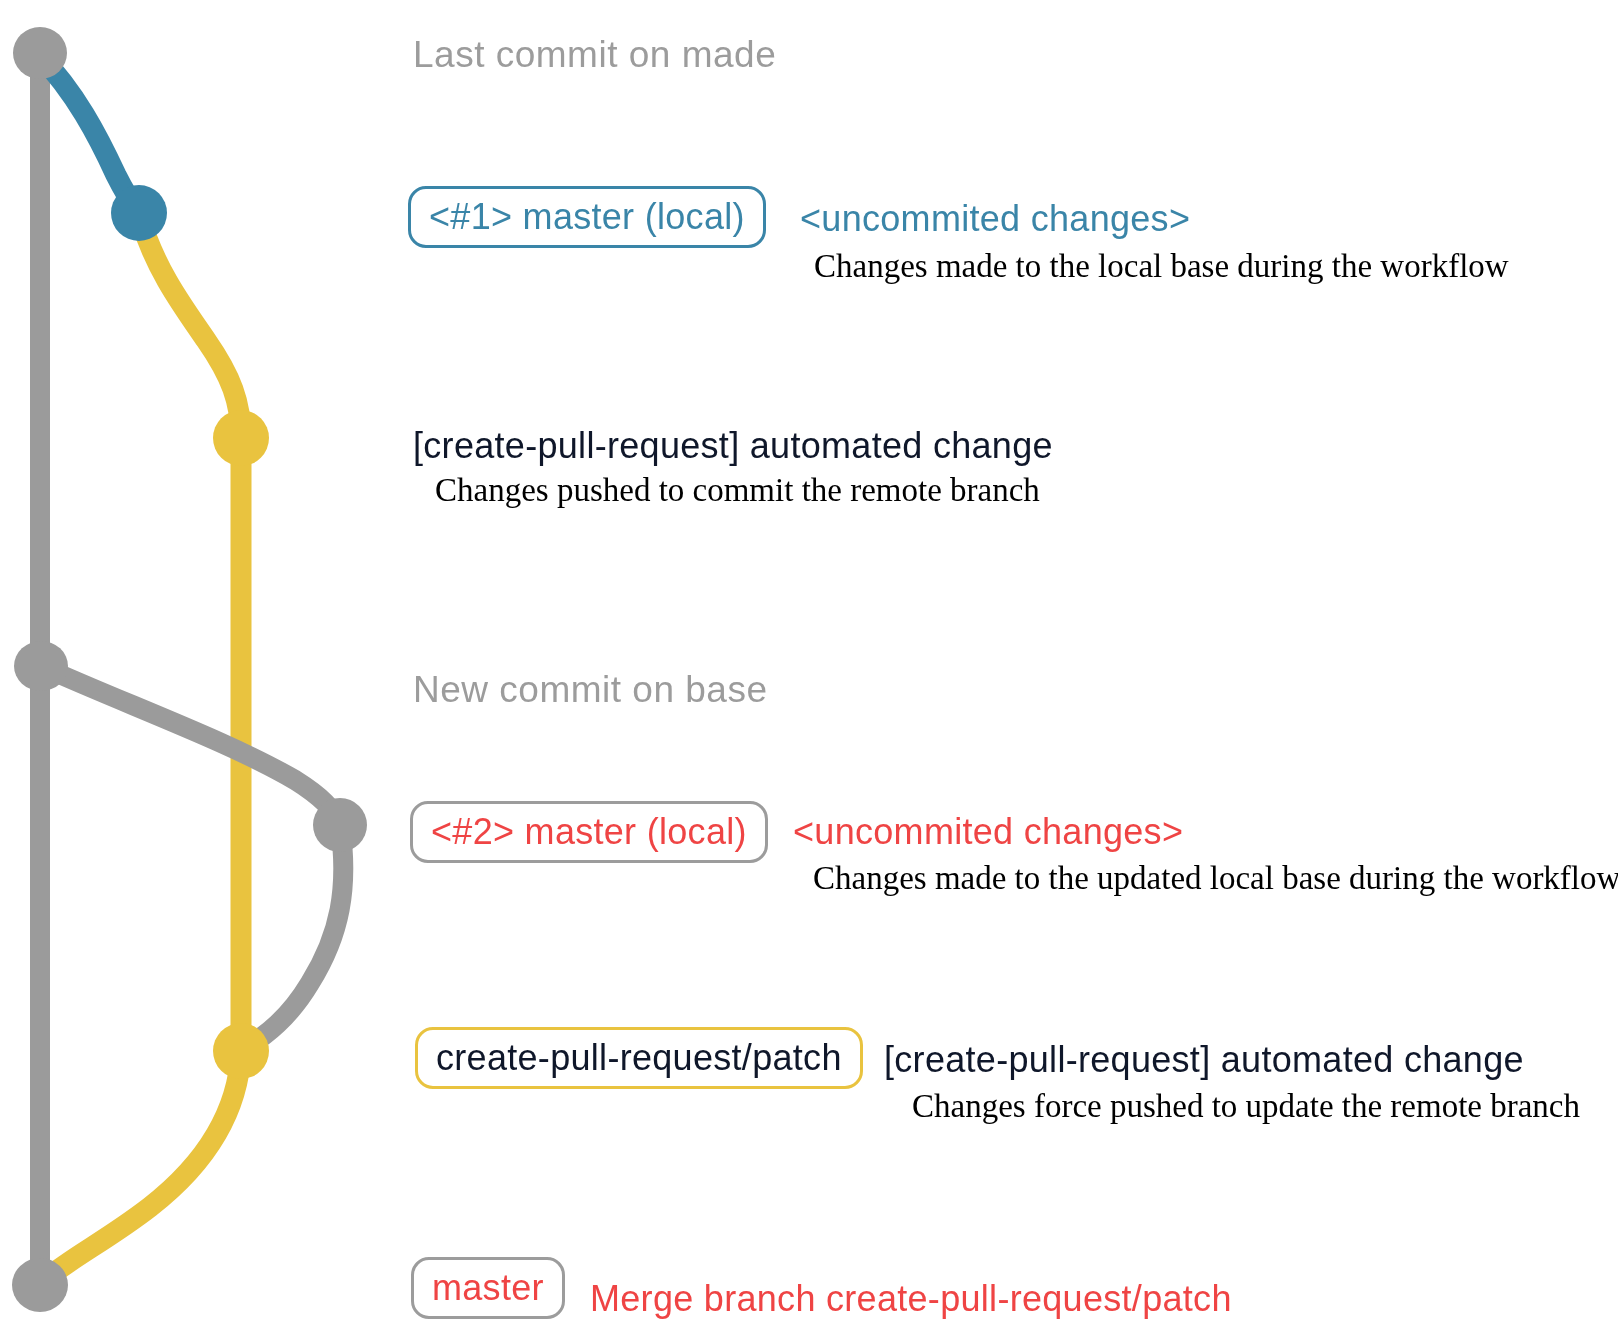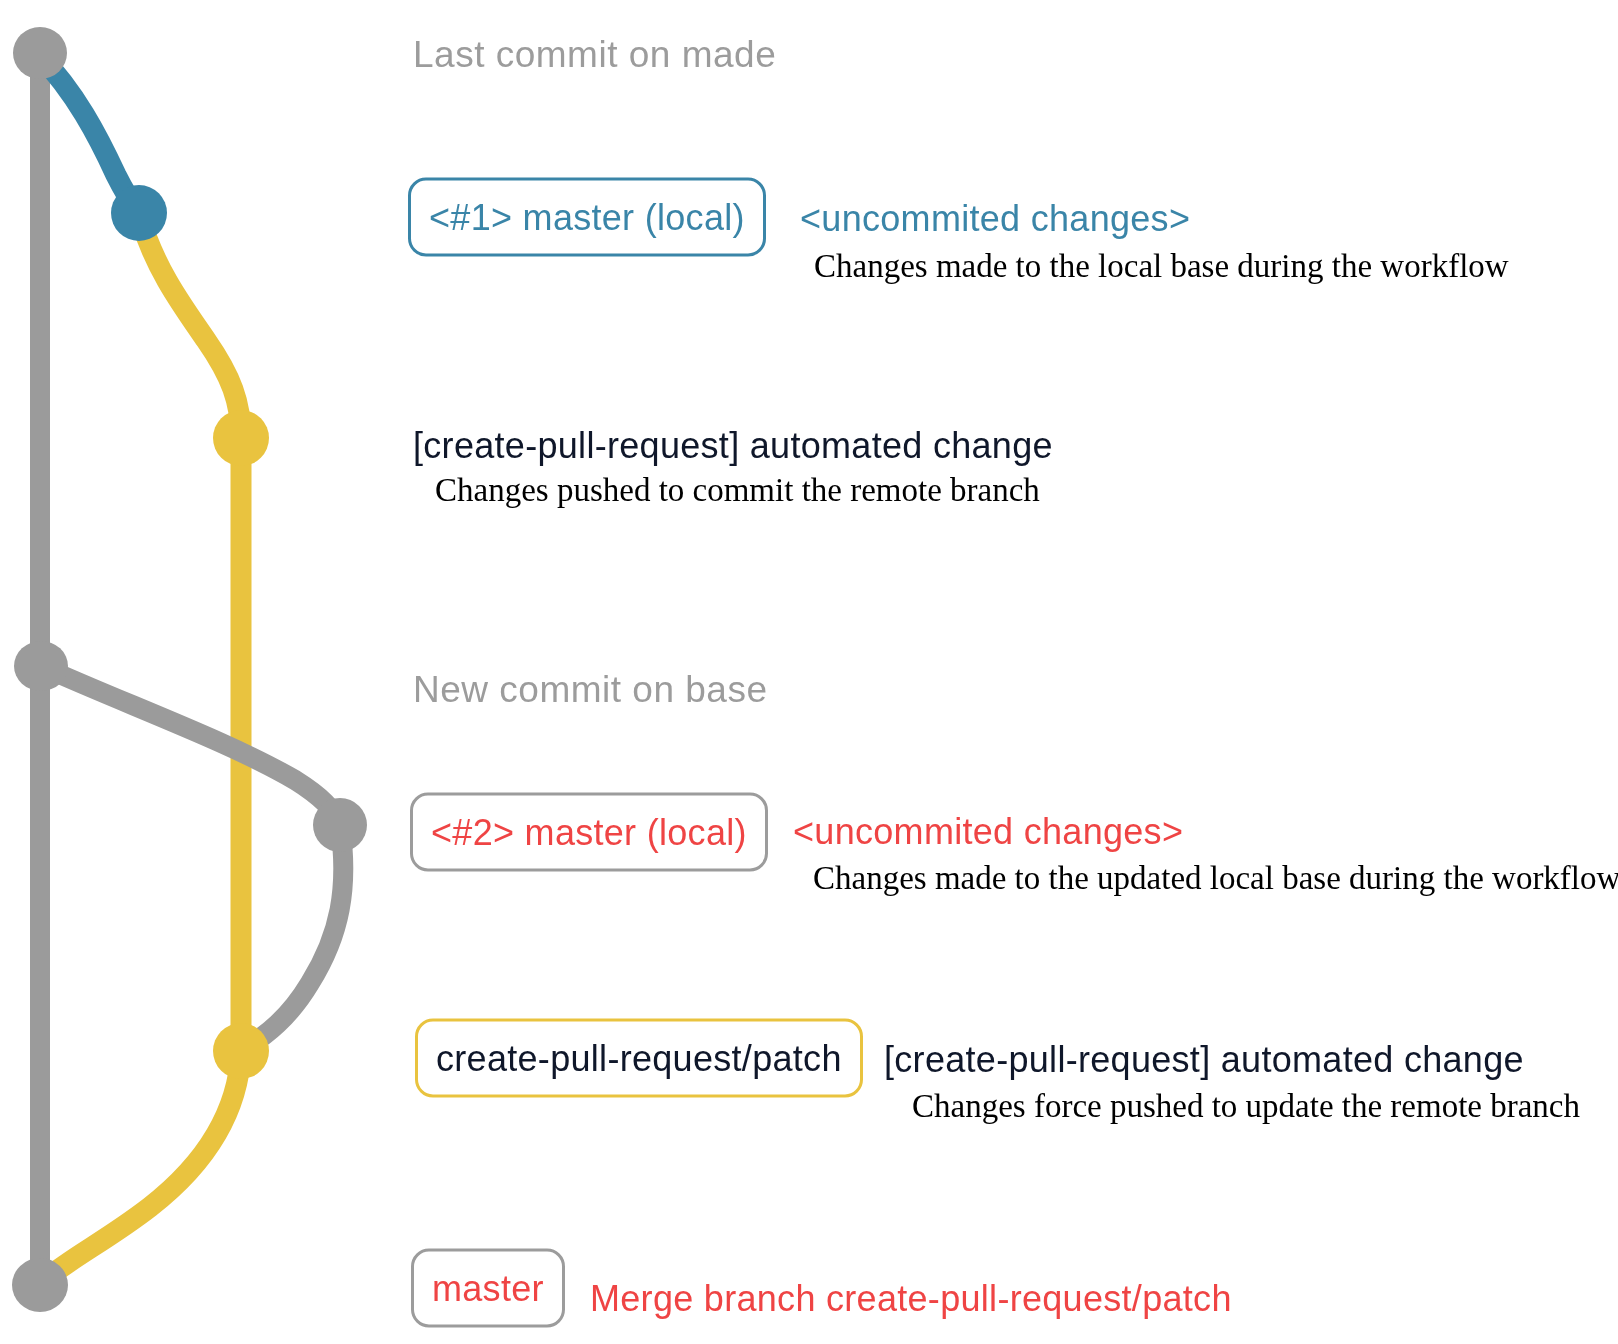--- a/index.html
+++ b/index.html
@@ -15,21 +15,21 @@
   .vc { transform:translateY(-50%); }
   .caption { font-size:37px; letter-spacing:0.5px; color:#9c9c9c; }
   .note { font-size:36px; letter-spacing:0.3px; }
   .detail {
     font-family:Liberation Serif, serif;
     font-size:33px;
     color:#000000;
   }
   .badge {
     display:inline-flex; align-items:center; justify-content:center;
-    height:79px; box-sizing:border-box;
+    height:62px; box-sizing:border-box;
     padding:0 18px;
     border:3px solid; border-radius:18px;
     font-size:36px; letter-spacing:0.3px;
     background:#ffffff;
     text-align:center;
   }
   .c-gray   { color:#ef4444; border-color:#9c9c9c; }
   .c-blue   { color:#3a85a8; border-color:#3a85a8; }
   .c-yellow { color:#0f172a; border-color:#e9c33f; }
 </style>

